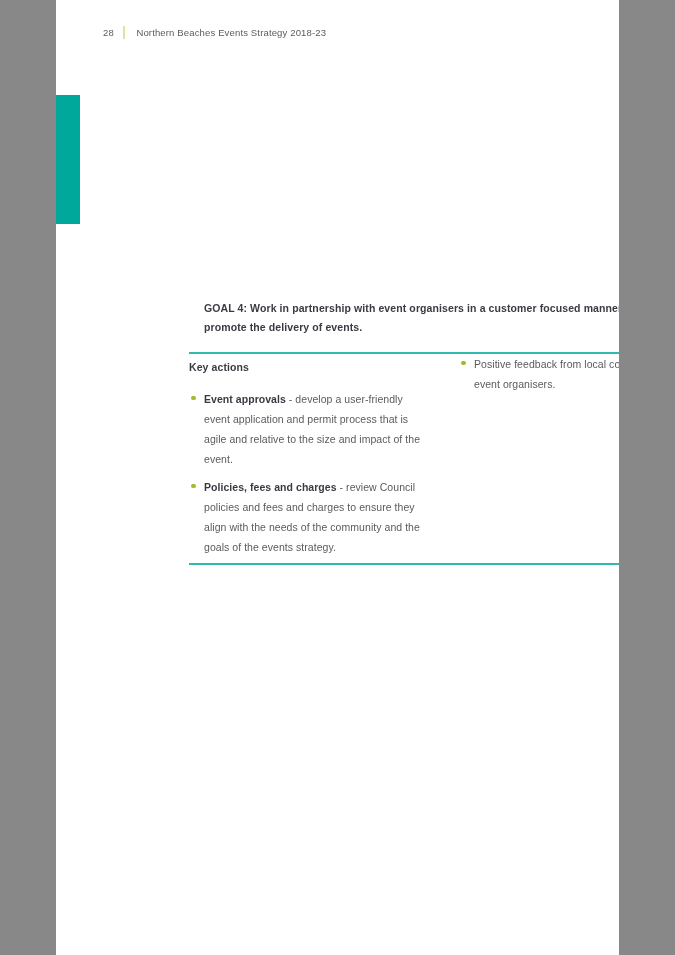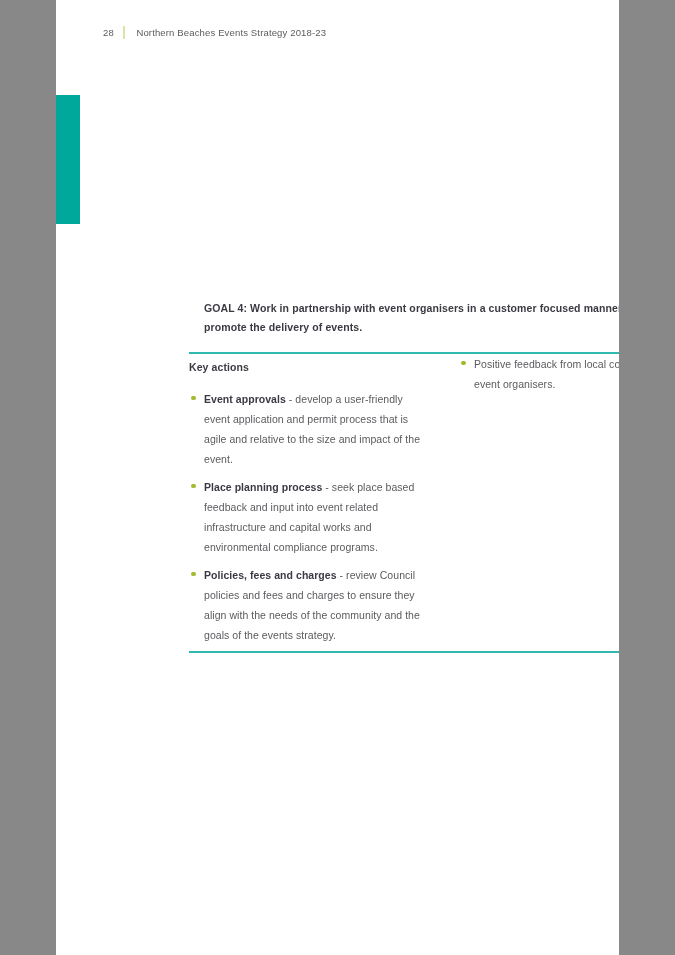--- a/index.html
+++ b/index.html
@@ -131,21 +131,20 @@
   <div class="teal-accent"></div>
 
   <section class="content">
     <h2 class="goal-heading">GOAL 4: Work in partnership with event organisers in a customer focused manner to promote the delivery of events.</h2>
 
     <div class="goal-table">
       <div class="col col-left">
         <h3 class="col-header">Key actions</h3>
         <ul class="bullet-list">
             <li><strong>Event approvals</strong> - develop a user-friendly event application and permit process that is agile and relative to the size and impact of the event.</li>
-            <li><strong>Place planning process</strong> - seek place based feedback and input into event related infrastructure and capital works and environmental compliance programs.</li>
             <li><strong>Policies, fees and charges</strong> - review Council policies and fees and charges to ensure they align with the needs of the community and the goals of the events strategy.</li>
           </ul>
       </div>
       <div class="col col-right">
         <ul class="bullet-list">
             <li>Positive feedback from local community and event organisers.</li>
           </ul>
       </div>
     </div>
   </section>

